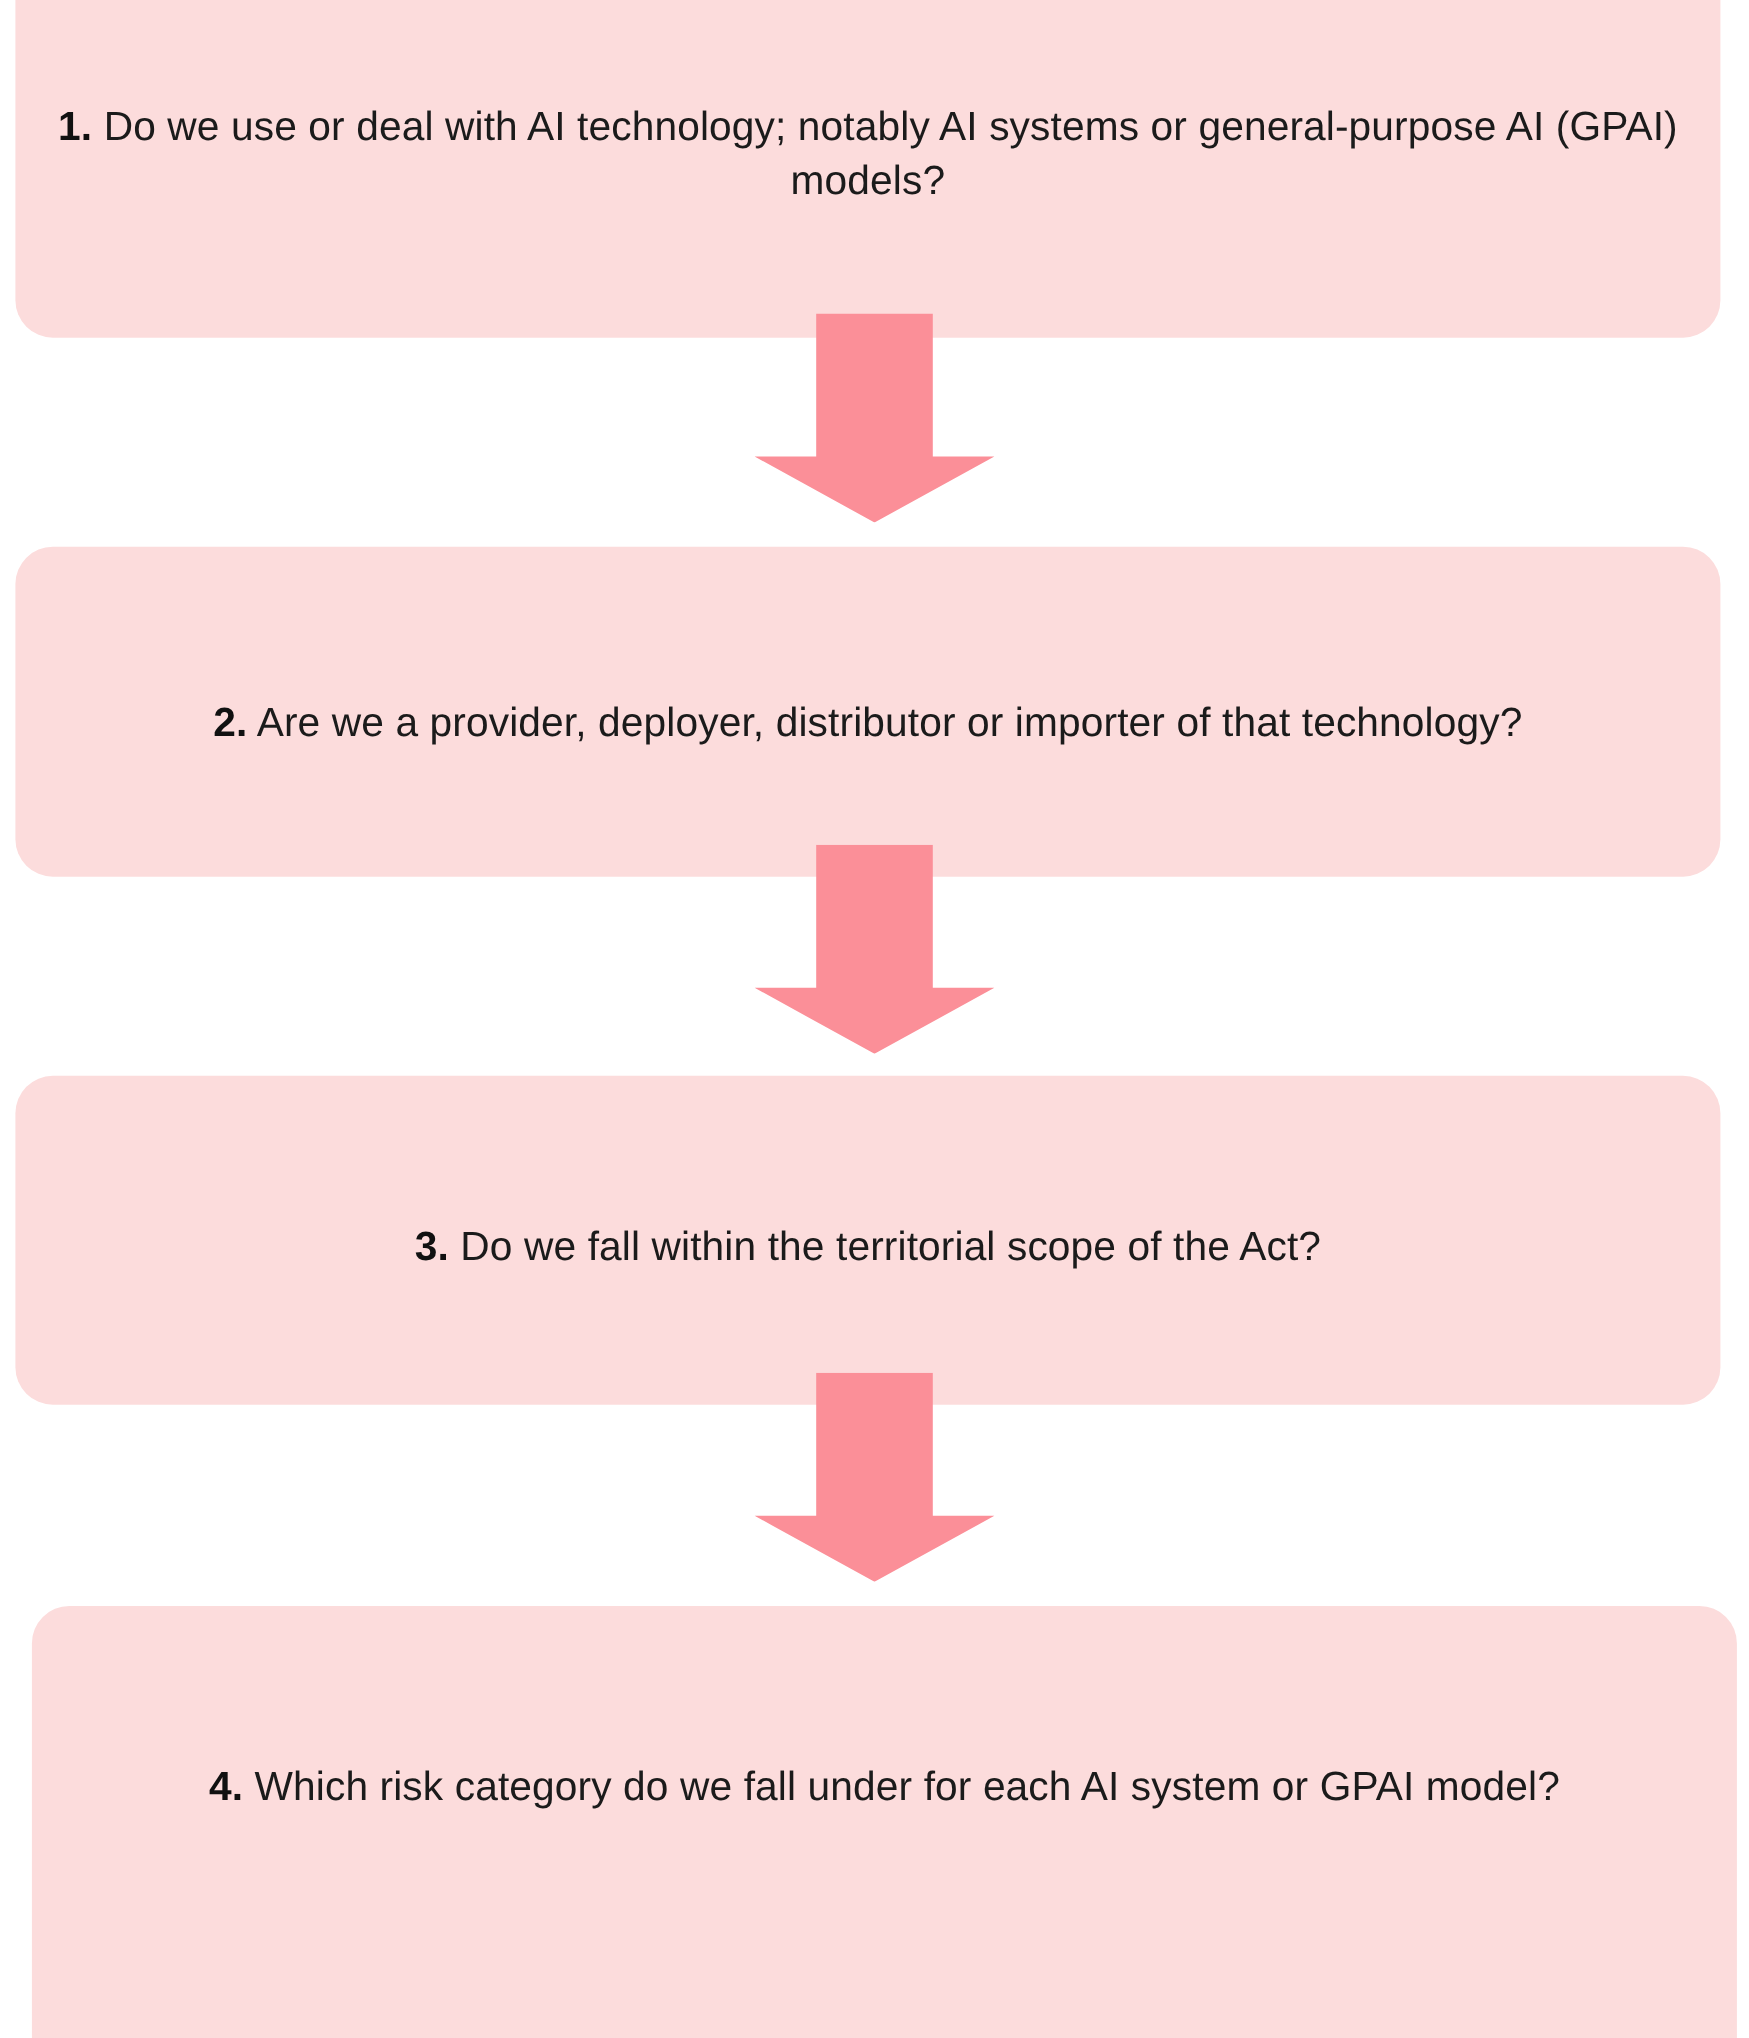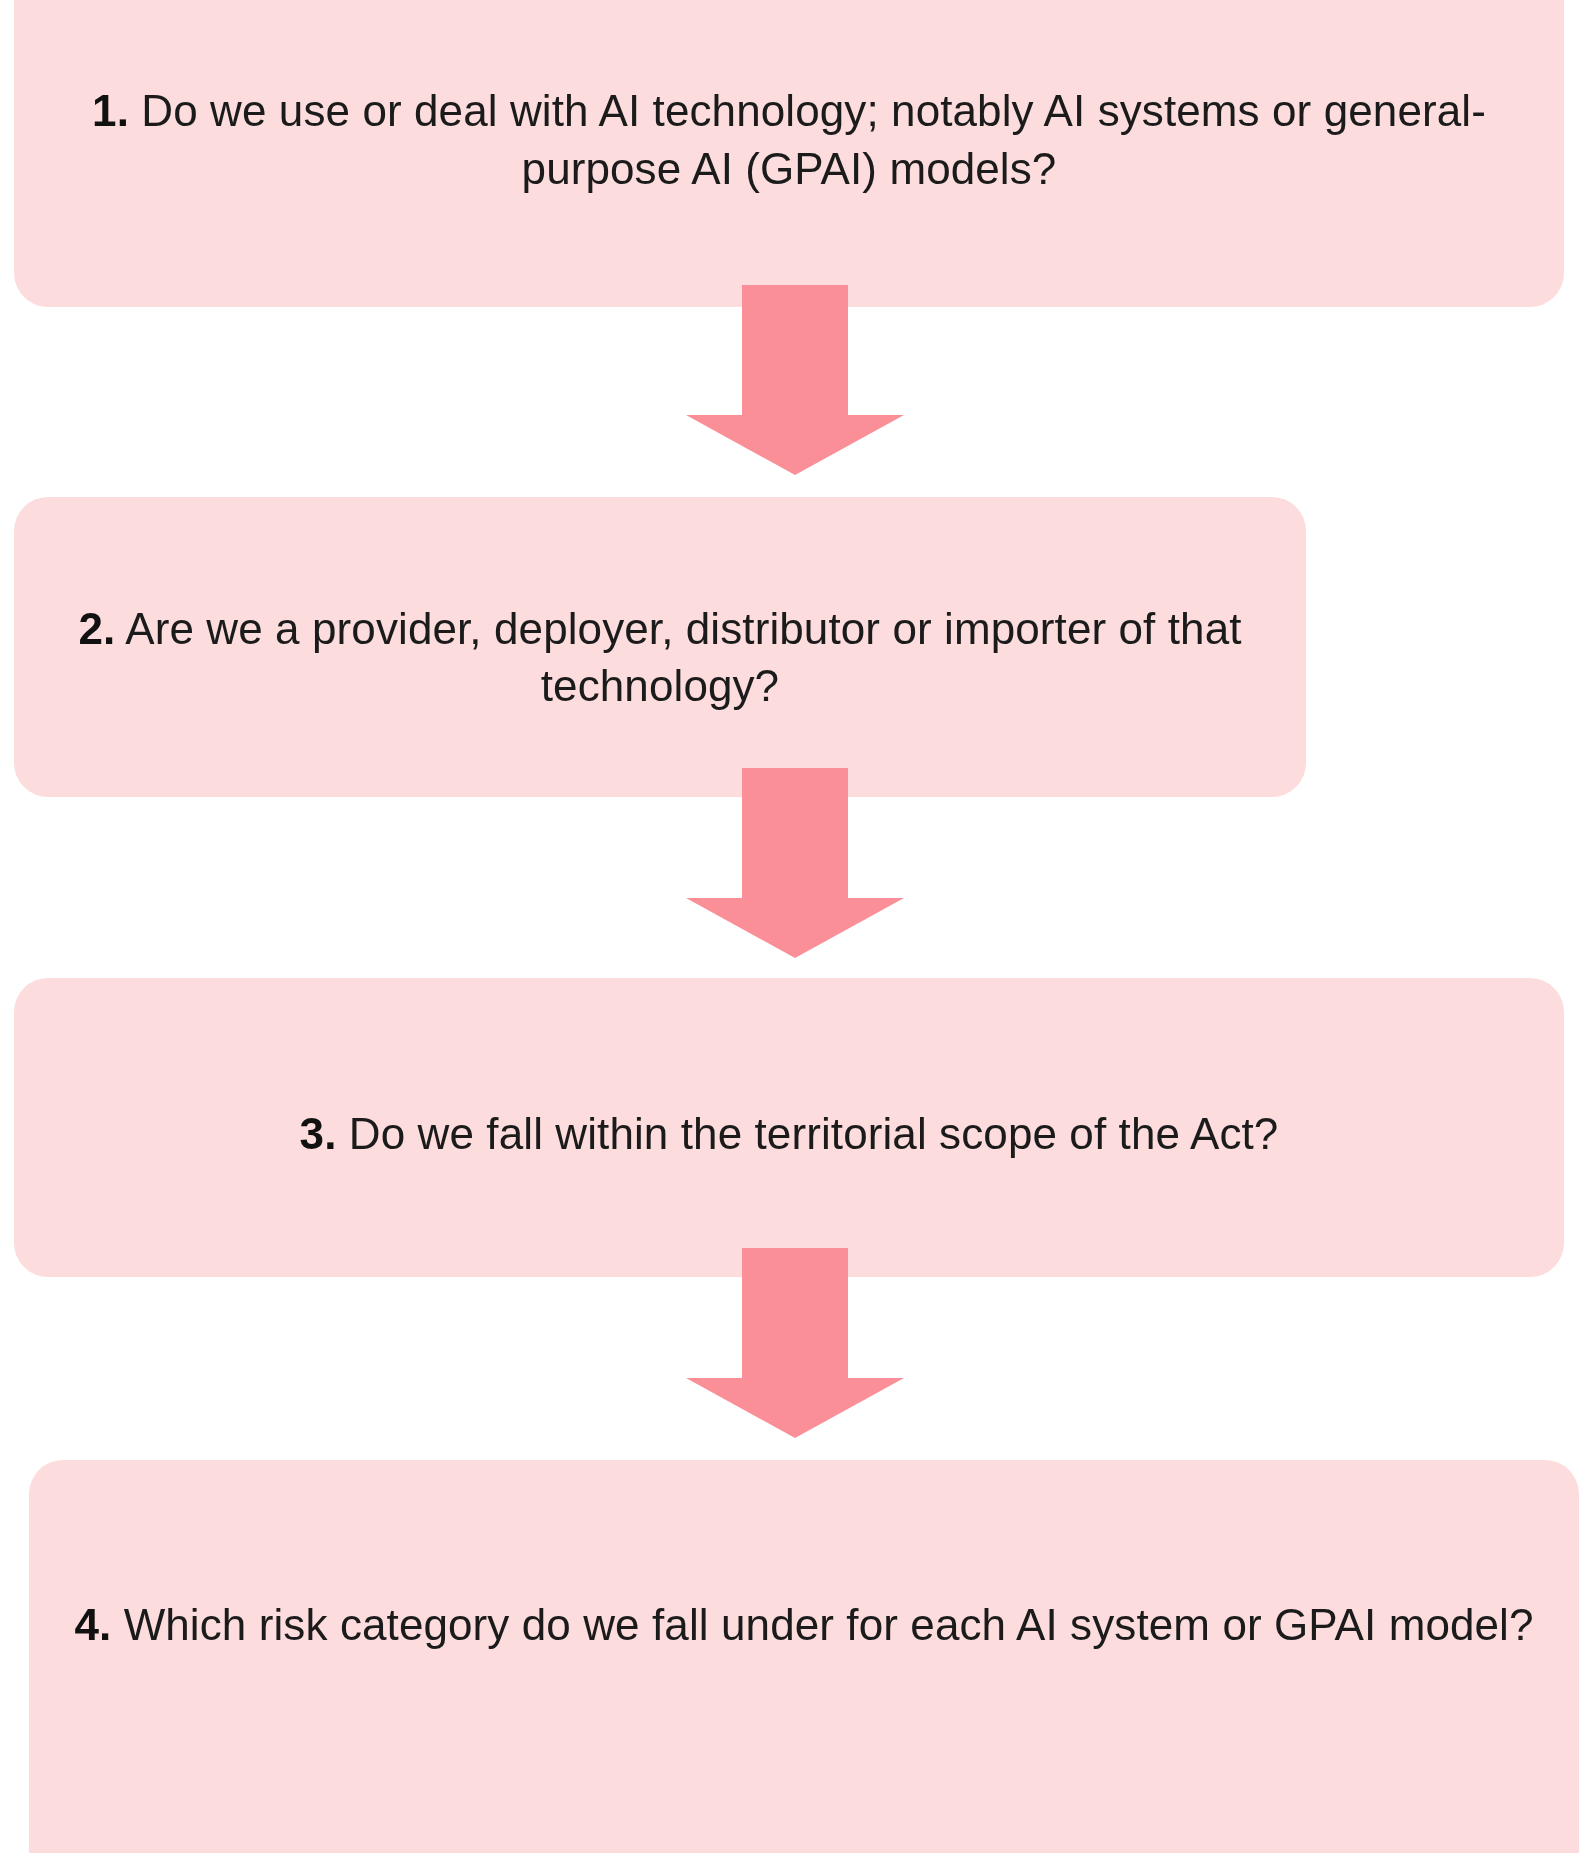--- a/index.html
+++ b/index.html
@@ -29,36 +29,36 @@
     border-radius: 34px;
     box-sizing: border-box;
     display: flex;
     align-items: center;
     justify-content: center;
     text-align: center;
     padding: 0 26px;
   }
 
   .step-text {
-    font-size: 44px;
+    font-size: 37px;
     line-height: 1.30;
     color: #1b1b1b;
     font-weight: 400;
     letter-spacing: 0.1px;
     white-space: pre-line;
   }
 
   .step-num {
     font-weight: 700;
     color: #111111;
   }
 
   
   #box-1 { left: 14px;  top: 0px;    width: 1550px; height: 307px; border-radius: 0 0 34px 34px; }
-  #box-2 { left: 14px;  top: 497px;  width: 1292px; height: 300px; }
+  #box-2 { left: 14px;  top: 497px;  width: 1550px; height: 300px; }
   #box-3 { left: 14px;  top: 978px;  width: 1550px; height: 299px; text-align: right; }
   #box-4 { left: 14px;  top: 1460px; width: 1550px; height: 393px; border-radius: 34px 34px 0 0; margin-left: 15px; }
 
   
   #box-1 .step-text { transform: translateY(-14px); }
   #box-2 .step-text { transform: translateY(10px); }
   #box-3 .step-text { transform: translateY(6px); }
   #box-4 .step-text { transform: translateY(-32px); }
 
   

